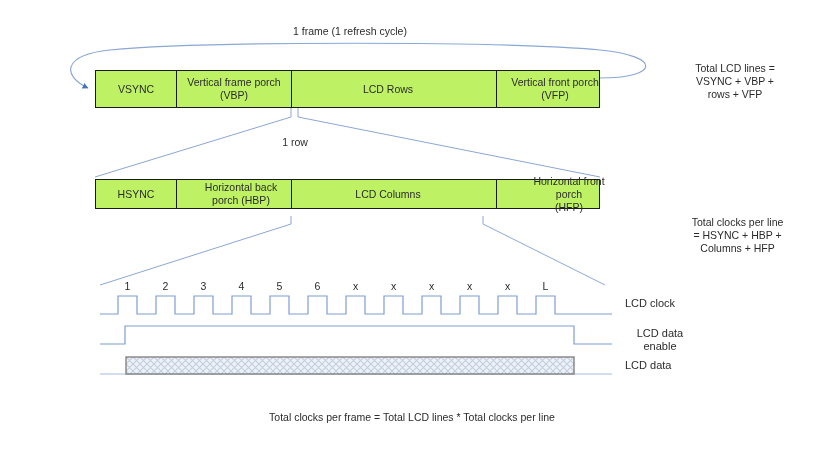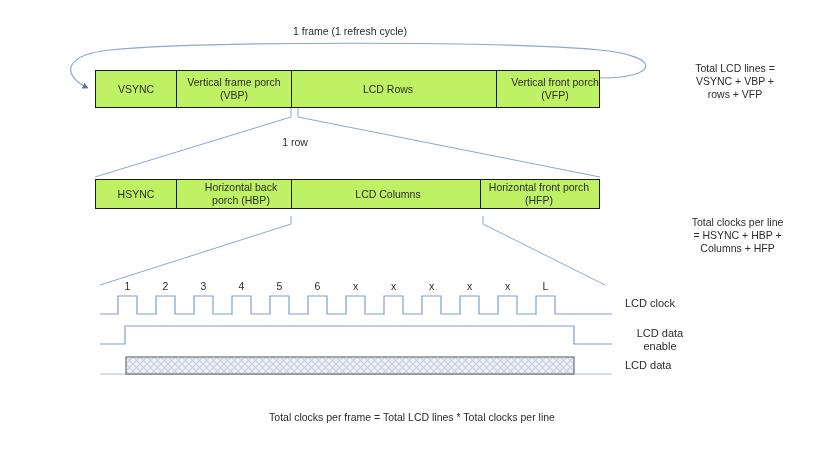--- a/index.html
+++ b/index.html
@@ -81,21 +81,21 @@
 VSYNC + VBP +
 rows + VFP</div>
 
   <div class="txt ctr" style="left:235px;top:136px;width:120px;">1 row</div>
 
   <div class="bar" style="left:95px;top:179px;width:505px;height:30px;">
     <div class="seg" style="left:0;width:80px;">HSYNC</div>
     <div class="seg" style="left: 80px; width: 115px; white-space: pre-line; padding-left: 14px;">Horizontal back
 porch (HBP)</div>
     <div class="seg" style="left:195px;width:193px;">LCD Columns</div>
-    <div class="seg" style="left: 384px; width: 117px; white-space: pre-line;">Horizontal front porch
+    <div class="seg" style="left: 400px; width: 117px; white-space: pre-line; padding-left: 28px;">Horizontal front porch
 (HFP)</div>
   </div>
 
   <div class="txt ctr" style="left: 660px; top: 180px; width: 155px; white-space: pre-line; margin-top: 36px;">Total clocks per line
 = HSYNC + HBP +
 Columns + HFP</div>
 
   <div class="wflabel" style="left:625px;top:297px;">LCD clock</div>
   <div class="wflabel ctr" style="left: 625px; top: 327px; width: 70px; white-space: pre-line;">LCD data
 enable</div>

